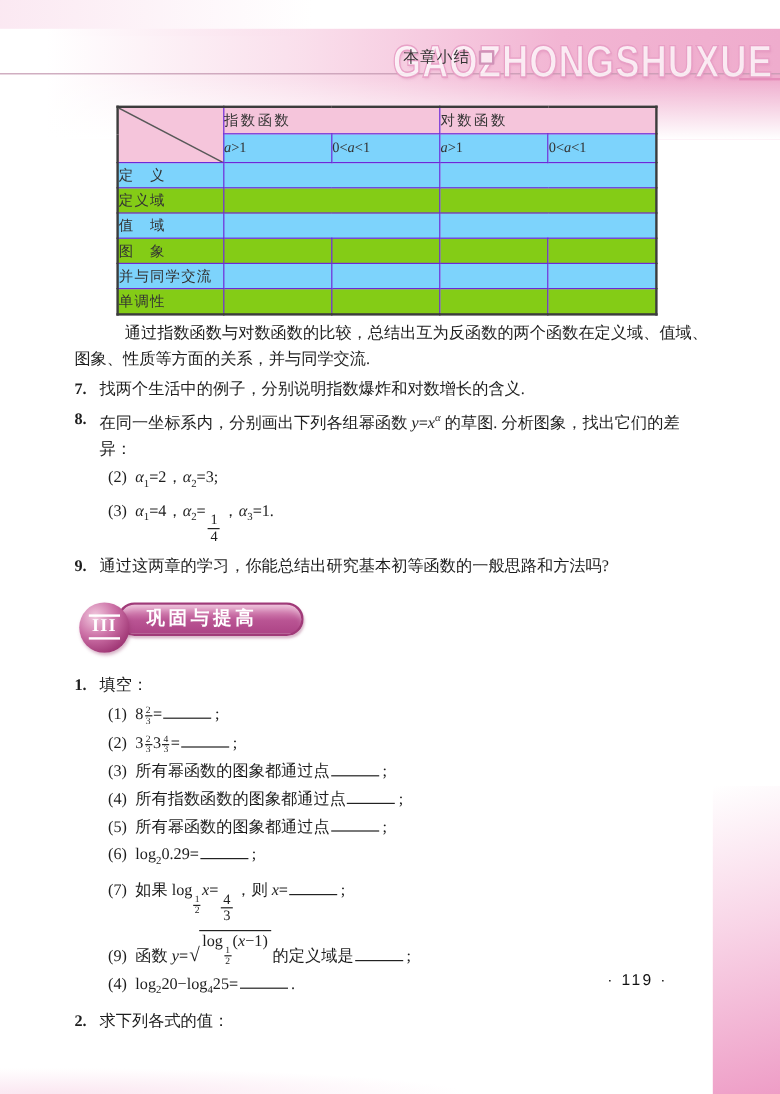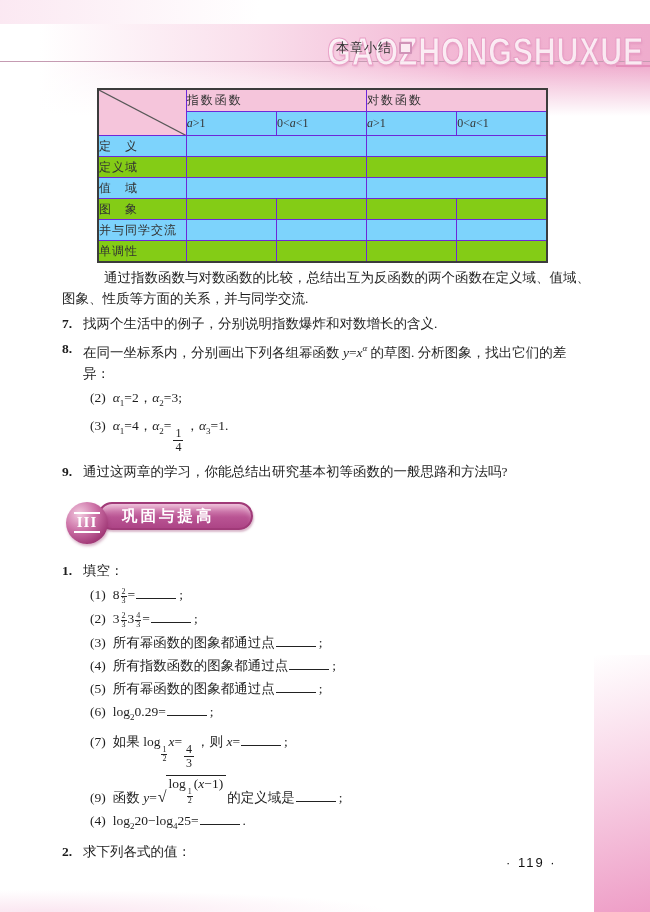--- a/index.html
+++ b/index.html
@@ -76,21 +76,21 @@
   .badge-pill{margin-left:-10px;height:24px;padding:0 36px 0 22px;border-radius:14px;
     background:linear-gradient(180deg, #e39cc4 0%, #b95493 55%, #ad4486 100%);
     border:2px solid #a03a78;color:#fff;font-size:15.5px;font-weight:bold;letter-spacing:3px;
     display:flex;align-items:center;
     box-shadow:1px 2px 2px rgba(150,60,110,0.35), inset 0 6px 6px -3px rgba(255,255,255,0.45);}
 
   .ex-items .sub{margin-top:4px;}
   .ex-items .sub.tall{margin-top:6px;}
 
   
-  .page-no{position:absolute;left:506px;top:855px;font-size:13px;letter-spacing:2px;color:#111;
+  .page-no{position:absolute;left:506px;top:809px;font-size:13px;letter-spacing:2px;color:#111;
     font-family:"Liberation Sans", sans-serif;}
 </style>
 </head>
 <body>
 
 <div class="tl-wash"></div>
 <div class="header-wash"></div>
 <div class="header-rule"></div>
 <div class="watermark">GAOZHONGSHUXUE</div>
 <div class="wm-dash"></div>

